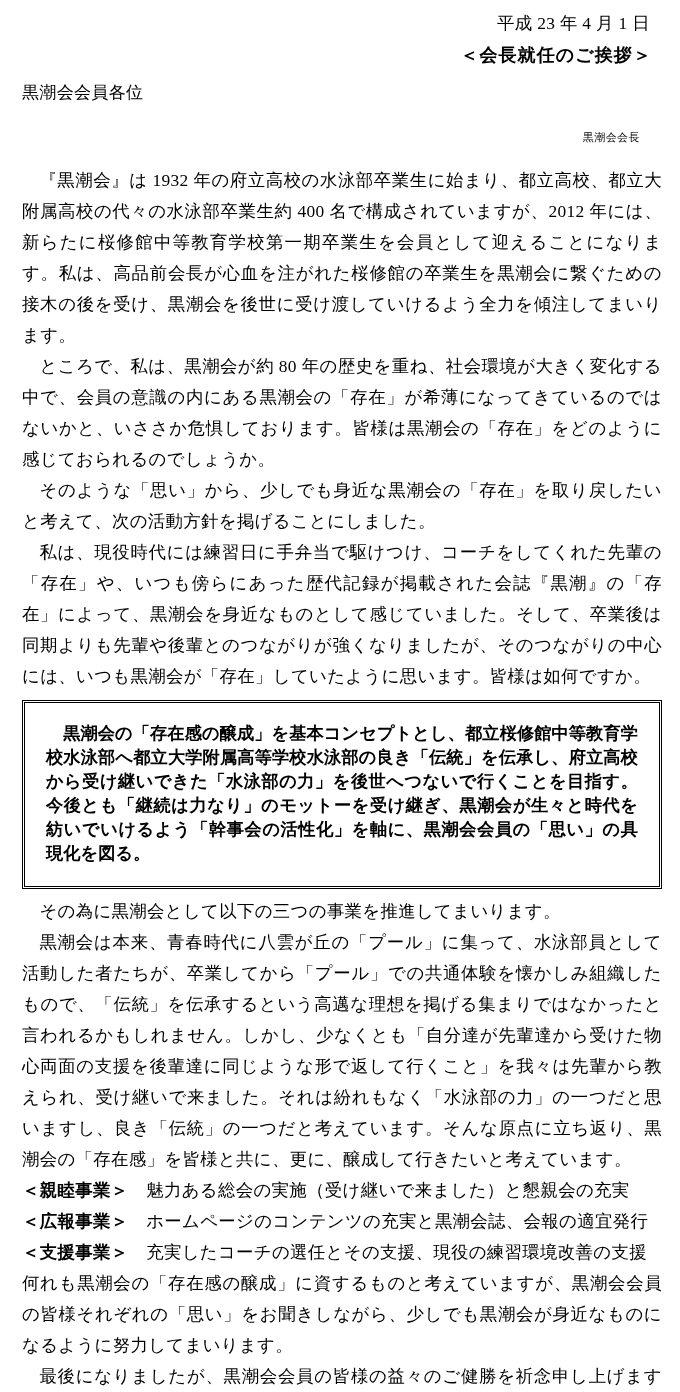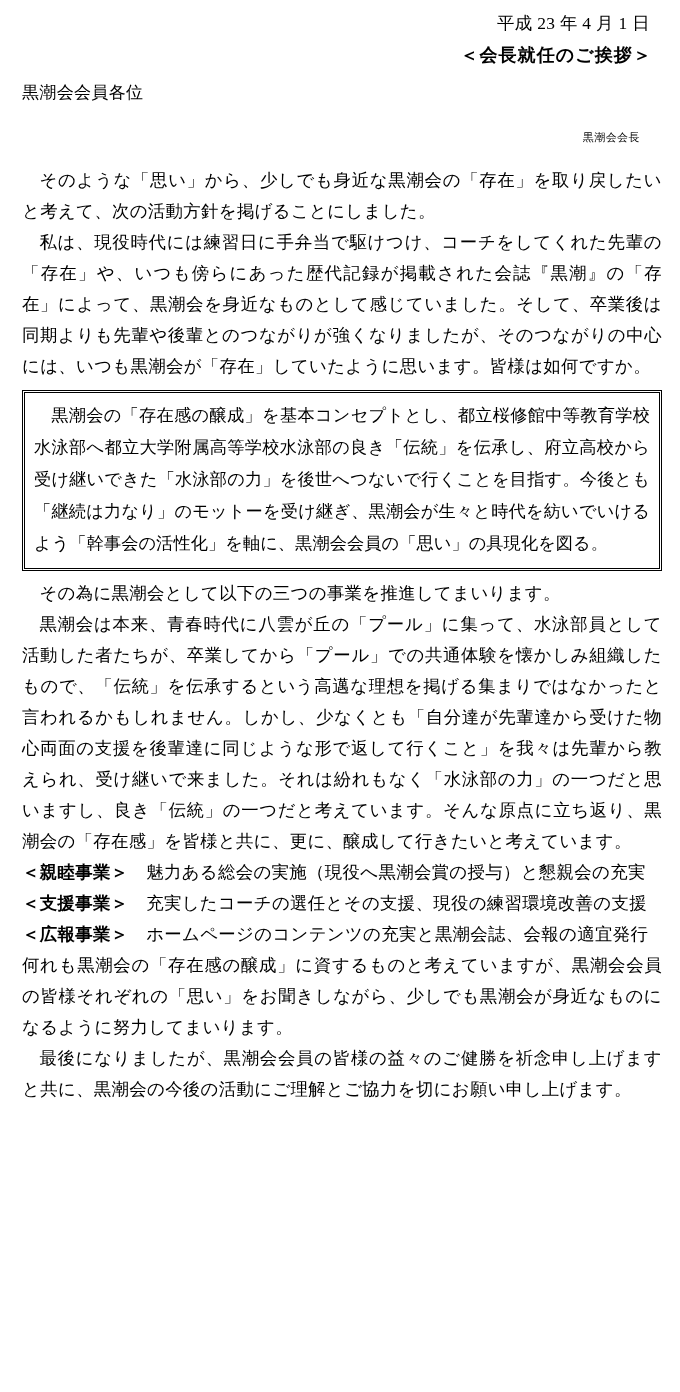--- a/index.html
+++ b/index.html
@@ -87,25 +87,25 @@
   }
 
   
   .policy-box {
     margin: 8px 0 7px 0;
     border: 3px double #000000;
     padding: 7px 9px 8px 9px;
     box-sizing: border-box;
   }
   .policy-box p {
-    font-weight: normal;
+    font-weight: bold;
     font-size: 17.2px;
-    line-height: 32px;
+    line-height: 24px;
     letter-spacing: 0.005em;
-    margin: 0;
+    margin: 12px;
     text-align: justify;
     text-justify: inter-ideograph;
     text-indent: 1em;
     white-space: pre-wrap;
   }
 
   
   .projects {
     margin: 0;
     padding: 0;
@@ -137,41 +137,47 @@
 
   <div class="addressee">黒潮会会員各位</div>
 
   <div class="signature-block">
     <div class="sig-role">黒潮会会長</div>
   </div>
 
   <div class="body-area">
 
     <div class="para">
+      <p>『黒潮会』は 1932 年の府立高校の水泳部卒業生に始まり、都立高校、都立大附属高校の代々の水泳部卒業生約 400 名で構成されていますが、2012 年には、新らたに桜修館中等教育学校第一期卒業生を会員として迎えることになります。私は、高品前会長が心血を注がれた桜修館の卒業生を黒潮会に繋ぐための接木の後を受け、黒潮会を後世に受け渡していけるよう全力を傾注してまいります。</p>
+    </div>
+    <div class="para">
+      <p>ところで、私は、黒潮会が約 80 年の歴史を重ね、社会環境が大きく変化する中で、会員の意識の内にある黒潮会の「存在」が希薄になってきているのではないかと、いささか危惧しております。皆様は黒潮会の「存在」をどのように感じておられるのでしょうか。</p>
+    </div>
+    <div class="para">
       <p>そのような「思い」から、少しでも身近な黒潮会の「存在」を取り戻したいと考えて、次の活動方針を掲げることにしました。</p>
     </div>
     <div class="para">
       <p>私は、現役時代には練習日に手弁当で駆けつけ、コーチをしてくれた先輩の「存在」や、いつも傍らにあった歴代記録が掲載された会誌『黒潮』の「存在」によって、黒潮会を身近なものとして感じていました。そして、卒業後は同期よりも先輩や後輩とのつながりが強くなりましたが、そのつながりの中心には、いつも黒潮会が「存在」していたように思います。皆様は如何ですか。</p>
     </div>
 
     <div class="policy-box">
       <p>黒潮会の「存在感の醸成」を基本コンセプトとし、都立桜修館中等教育学校水泳部へ都立大学附属高等学校水泳部の良き「伝統」を伝承し、府立高校から受け継いできた「水泳部の力」を後世へつないで行くことを目指す。今後とも「継続は力なり」のモットーを受け継ぎ、黒潮会が生々と時代を紡いでいけるよう「幹事会の活性化」を軸に、黒潮会会員の「思い」の具現化を図る。</p>
     </div>
 
     <div class="para">
       <p>その為に黒潮会として以下の三つの事業を推進してまいります。</p>
     </div>
     <div class="para">
       <p>黒潮会は本来、青春時代に八雲が丘の「プール」に集って、水泳部員として活動した者たちが、卒業してから「プール」での共通体験を懐かしみ組織したもので、「伝統」を伝承するという高邁な理想を掲げる集まりではなかったと言われるかもしれません。しかし、少なくとも「自分達が先輩達から受けた物心両面の支援を後輩達に同じような形で返して行くこと」を我々は先輩から教えられ、受け継いで来ました。それは紛れもなく「水泳部の力」の一つだと思いますし、良き「伝統」の一つだと考えています。そんな原点に立ち返り、黒潮会の「存在感」を皆様と共に、更に、醸成して行きたいと考えています。</p>
     </div>
 
     <ul class="projects">
-      <li><span class="proj-label">＜親睦事業＞　</span><span class="proj-desc">魅力ある総会の実施（現役へ黒潮会賞の授与）と懇親会の充実</span></li>
+      <li><span class="proj-label">＜親睦事業＞　</span><span class="proj-desc">魅力ある総会の実施（受け継いで来ました）と懇親会の充実</span></li>
+      <li><span class="proj-label">＜広報事業＞　</span><span class="proj-desc">ホームページのコンテンツの充実と黒潮会誌、会報の適宜発行</span></li>
       <li><span class="proj-label">＜支援事業＞　</span><span class="proj-desc">充実したコーチの選任とその支援、現役の練習環境改善の支援</span></li>
-      <li><span class="proj-label">＜広報事業＞　</span><span class="proj-desc">ホームページのコンテンツの充実と黒潮会誌、会報の適宜発行</span></li>
     </ul>
 
     <div class="para">
       <p style="text-indent:0">何れも黒潮会の「存在感の醸成」に資するものと考えていますが、黒潮会会員の皆様それぞれの「思い」をお聞きしながら、少しでも黒潮会が身近なものになるように努力してまいります。</p>
     </div>
     <div class="para">
       <p>最後になりましたが、黒潮会会員の皆様の益々のご健勝を祈念申し上げますと共に、黒潮会の今後の活動にご理解とご協力を切にお願い申し上げます。</p>
     </div>
 
   </div>

